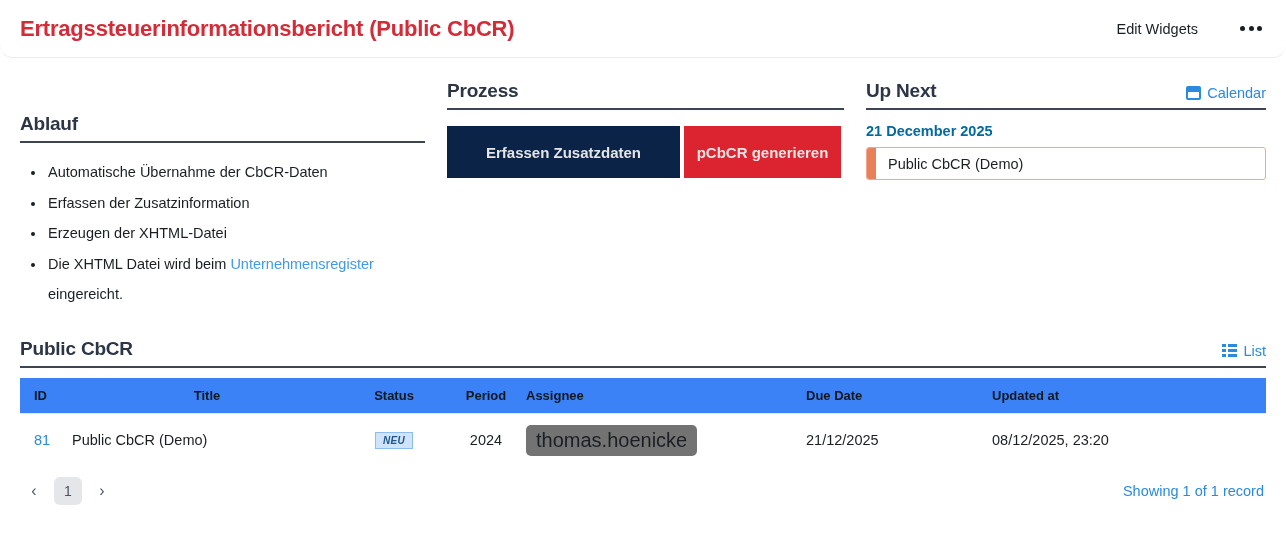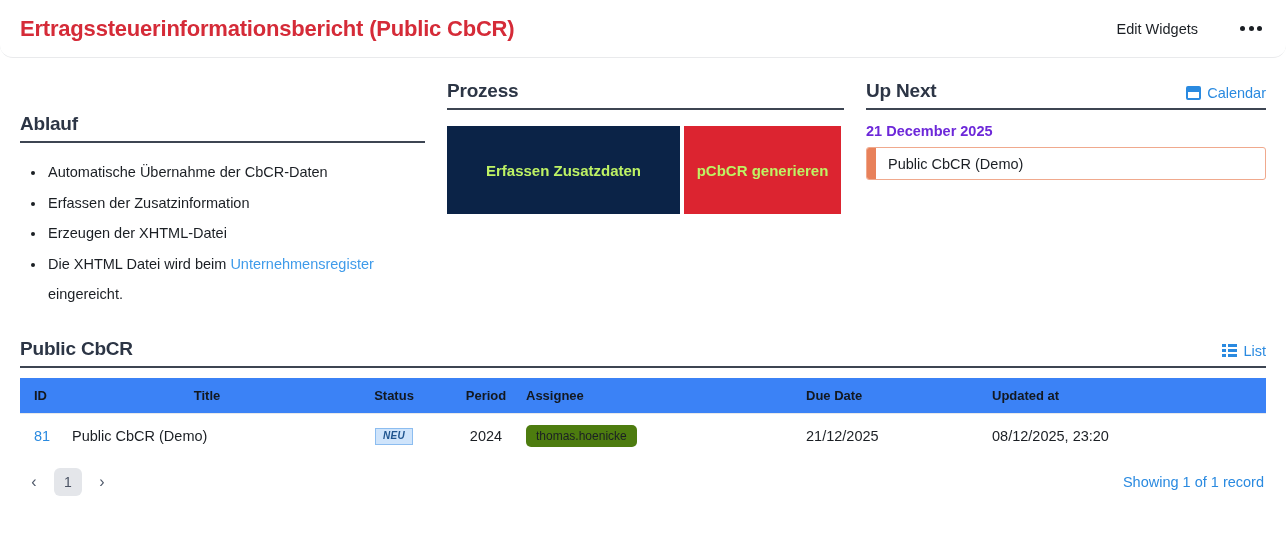--- a/index.html
+++ b/index.html
@@ -133,41 +133,41 @@
     cursor: pointer;
   }
 
   
   .proc-buttons {
     display: flex;
     margin-top: 16px;
     gap: 4px;
   }
   .proc-btn {
-    height: 88px;
+    height: 52px;
     display: flex;
     align-items: center;
     justify-content: center;
-    color: #bef264;
+    color: #e5e5e5;
     font-size: 15px;
     font-weight: bold;
     cursor: pointer;
     border: none;
     font-family: "Liberation Sans", sans-serif;
     white-space: nowrap;
   }
   .proc-btn.navy { background: #0b2347; width: 233px; }
   .proc-btn.red  { background: #dc2430; width: 157px; }
 
   
   .upnext-date {
     margin-top: 13px;
     font-size: 14.5px;
     font-weight: bold;
-    color: #6d28d9;
+    color: #0369a1;
   }
   .event-card {
     margin-top: 8px;
     height: 33px;
     border: 1px solid #f0a98d;
     border-radius: 3px;
     display: flex;
     align-items: stretch;
     background: #ffffff;
     cursor: pointer;
@@ -246,24 +246,24 @@
     font-size: 10px;
     font-weight: bold;
     letter-spacing: 0.3px;
     border-radius: 0;
     padding: 2.5px 7px;
     line-height: 1;
     font-style: italic;
   }
   .chip-assignee {
     display: inline-block;
-    background: #4d7c0f;
+    background: #737373;
     border-radius: 5px;
     padding: 4px 10px;
-    font-size: 12px;
+    font-size: 20px;
     color: #1b1f24;
   }
 
   
   .pager-row {
     display: flex;
     align-items: center;
     justify-content: space-between;
     padding: 10px 0 0 0;
   }

